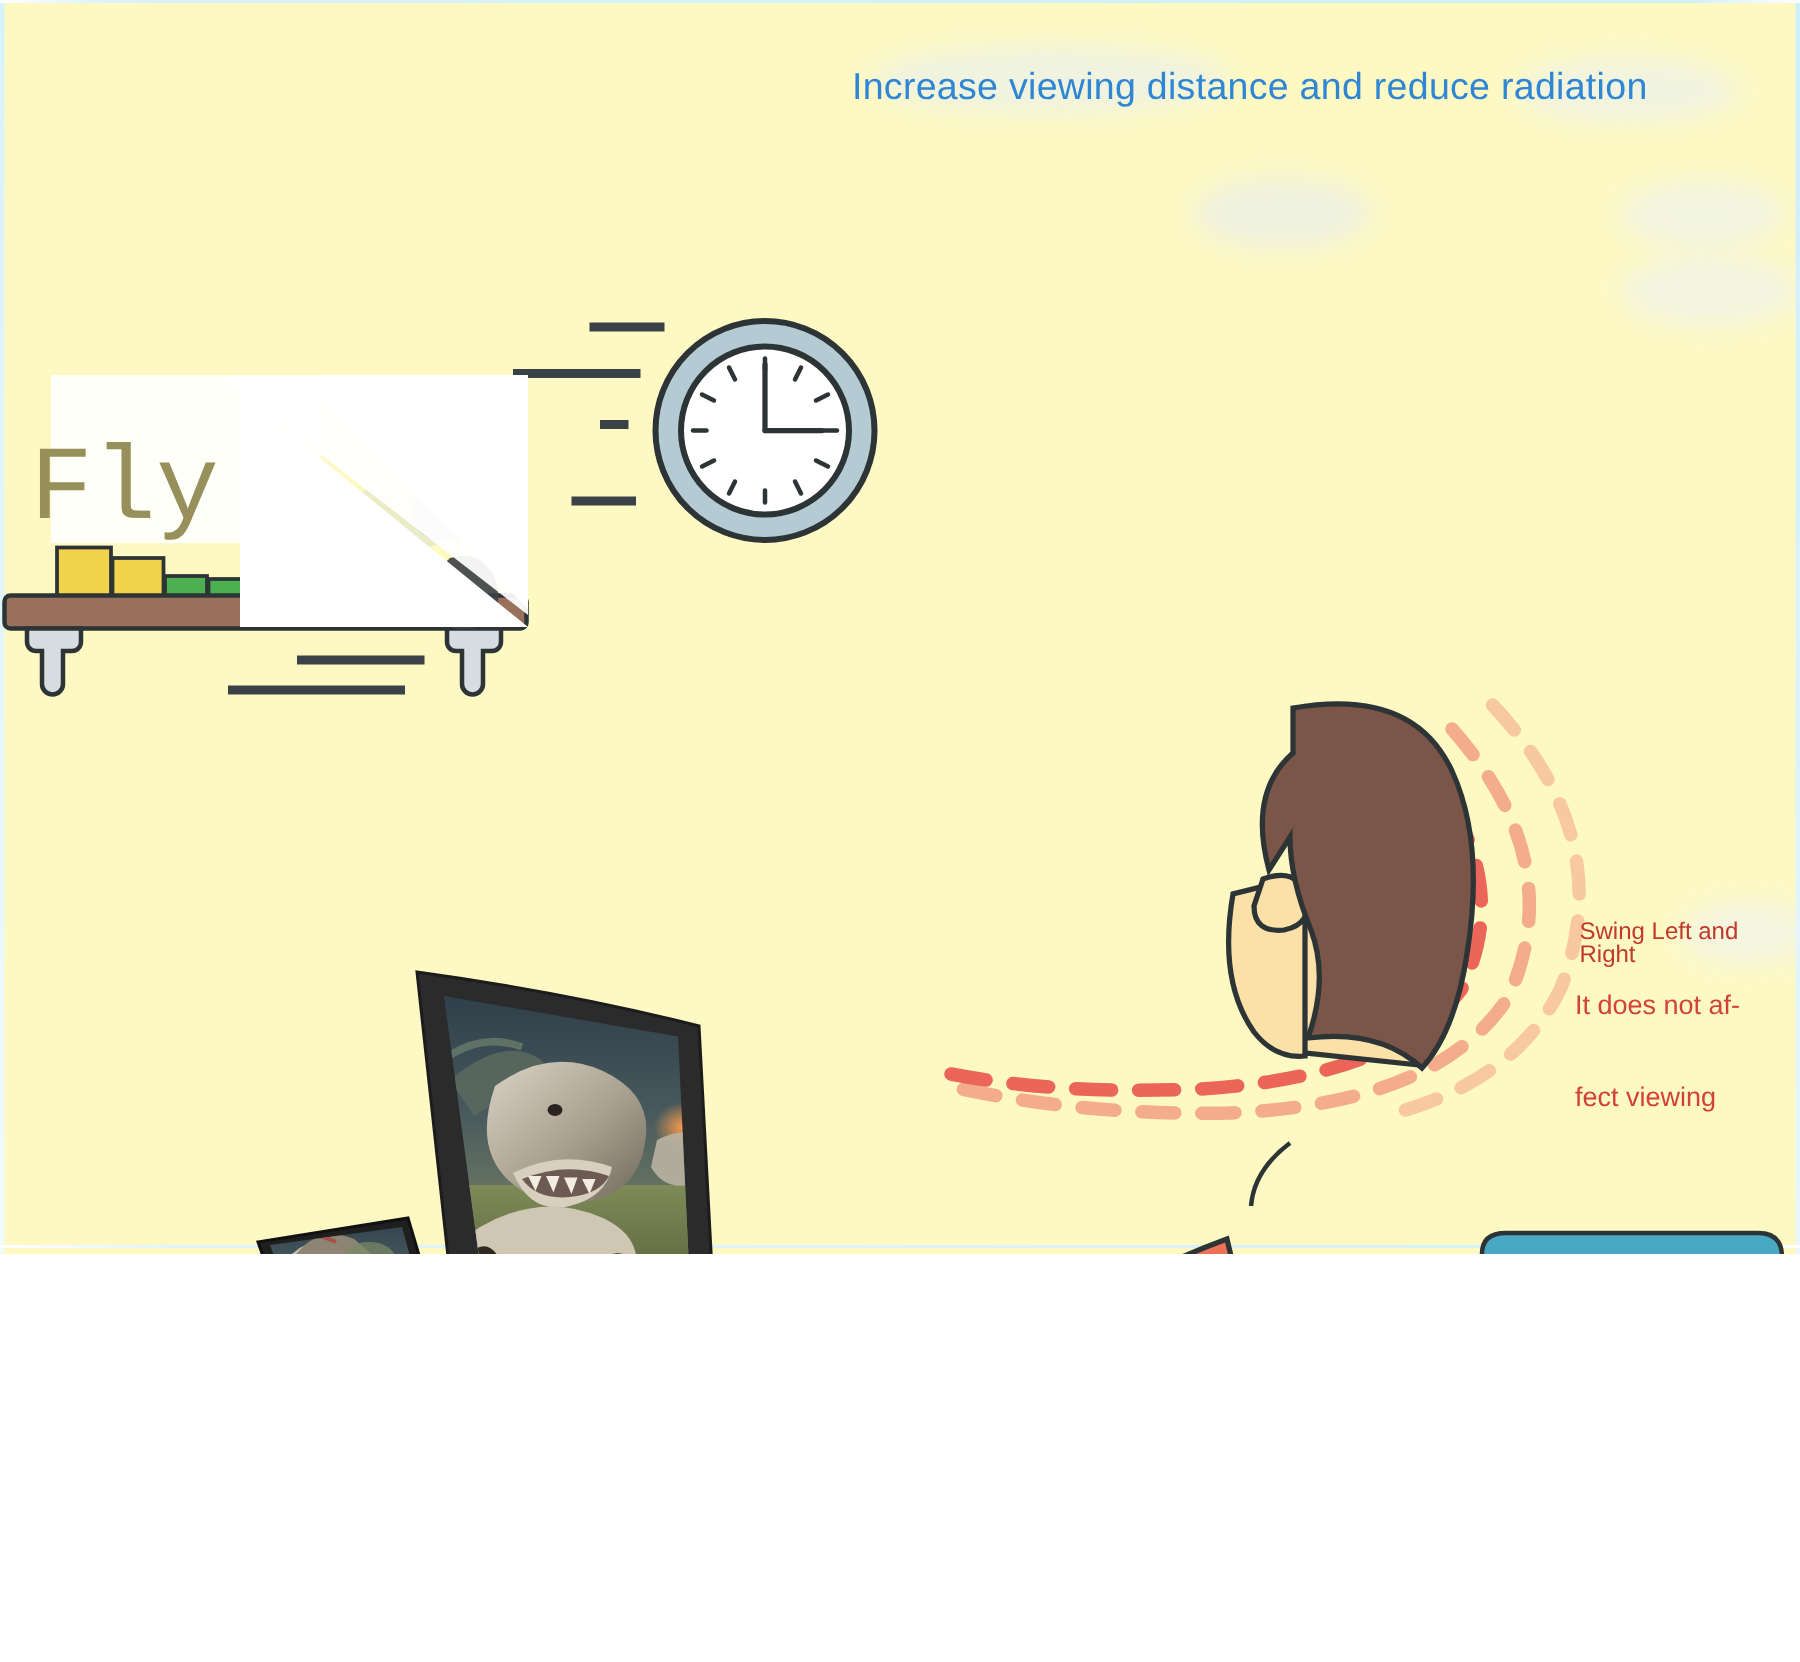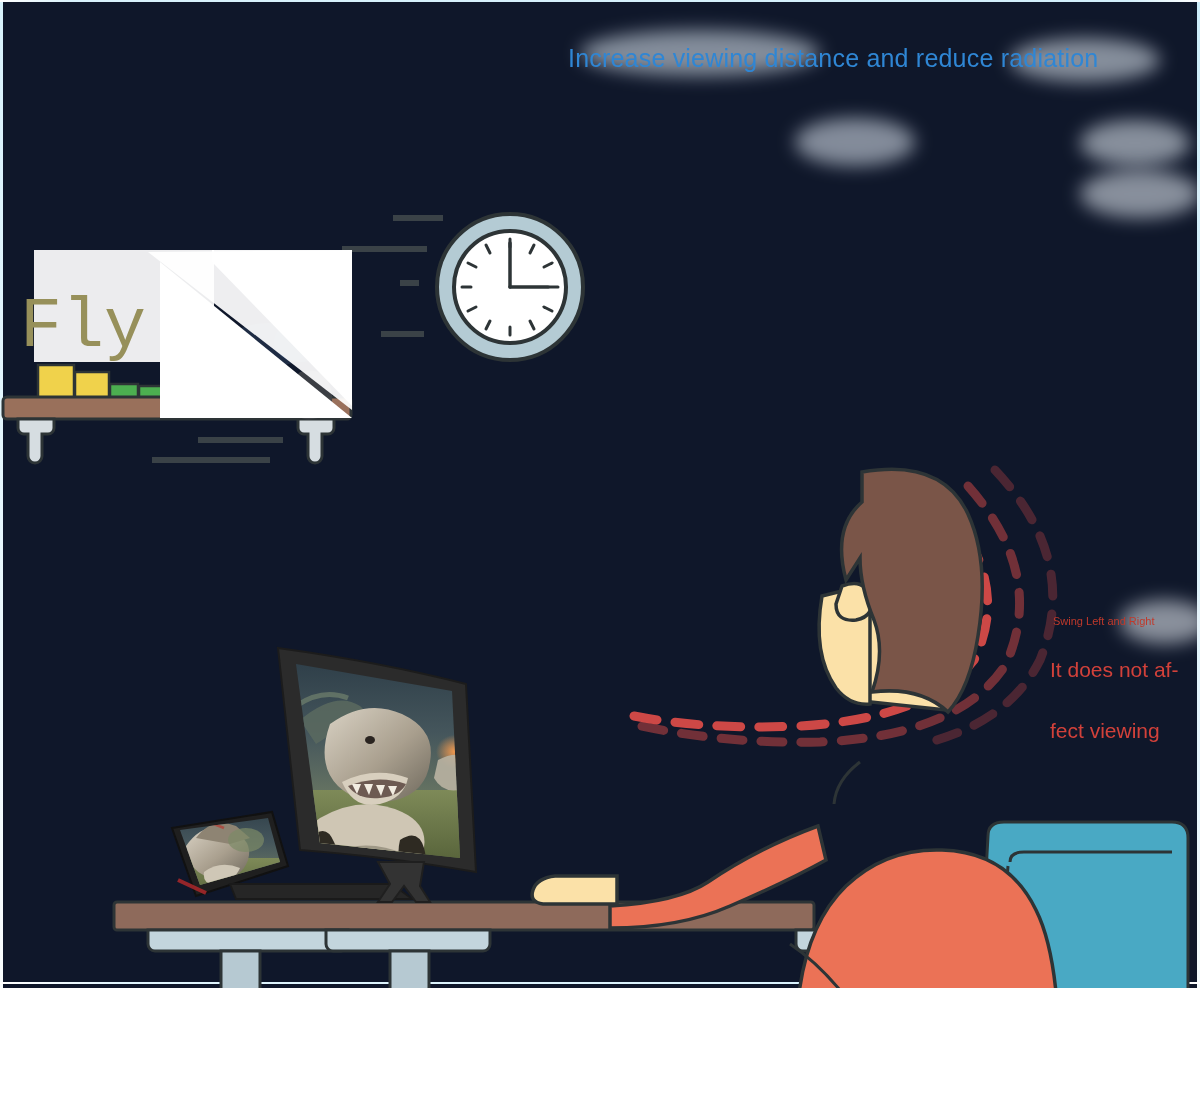--- a/index.html
+++ b/index.html
@@ -3,22 +3,22 @@
 <meta charset="utf-8">
 <style>
   html,body{margin:0;padding:0;background:#ffffff;}
   body{
     font-family:"Liberation Sans", sans-serif;
     width:1200px;height:1108px;
     overflow:hidden;
     position:relative;
   }
   #stage{
-    position:absolute;left:0;top:0;width:1200px;height:988px;
-    background:#0f172a;
+    position:absolute;left:0;top:0;width:1200px;height:836px;
+    background:#fef9c3;
     overflow:hidden;
   }
   
   .edge{position:absolute;background:#cfeffb;}
   .edge-left{left:0;top:0;width:3px;height:1108px;
     background:linear-gradient(to bottom,#d8f2fc 0%,#eaf8fd 55%,#ffffff 100%);}
   .edge-right{right:0;top:0;width:3px;height:1108px;
     background:linear-gradient(to bottom,#cdeefb 0%,#e6f6fd 70%,#ffffff 100%);}
   .edge-top{left:0;top:0;width:1200px;height:2px;
     background:linear-gradient(to right,#ffffff 0%,#d9f2fc 6%,#d2effb 94%,#ffffff 100%);}
@@ -45,29 +45,29 @@
     color:#97905a;
     font-size:70px;
     white-space:nowrap;
     letter-spacing:0px;
     font-family:Liberation Mono, monospace;
   }
   
   .ann-small{
     position:absolute;
     color:#c0392b;
-    font-size:11px;
+    font-size:16px;
     line-height:15px;
     width:120px;
     white-space:normal;
   }
   .ann-big{
     position:absolute;
     color:#d2413a;
-    font-size:21px;
+    font-size:18px;
     line-height:30px;
     width:135px;
   }
   svg.scene{position:absolute;left:0;top:0;width:1200px;height:1108px;}
 
   
   .smudge{position:absolute;border-radius:50%;filter:blur(9px);opacity:.55;}
 </style>
 </head>
 <body>

